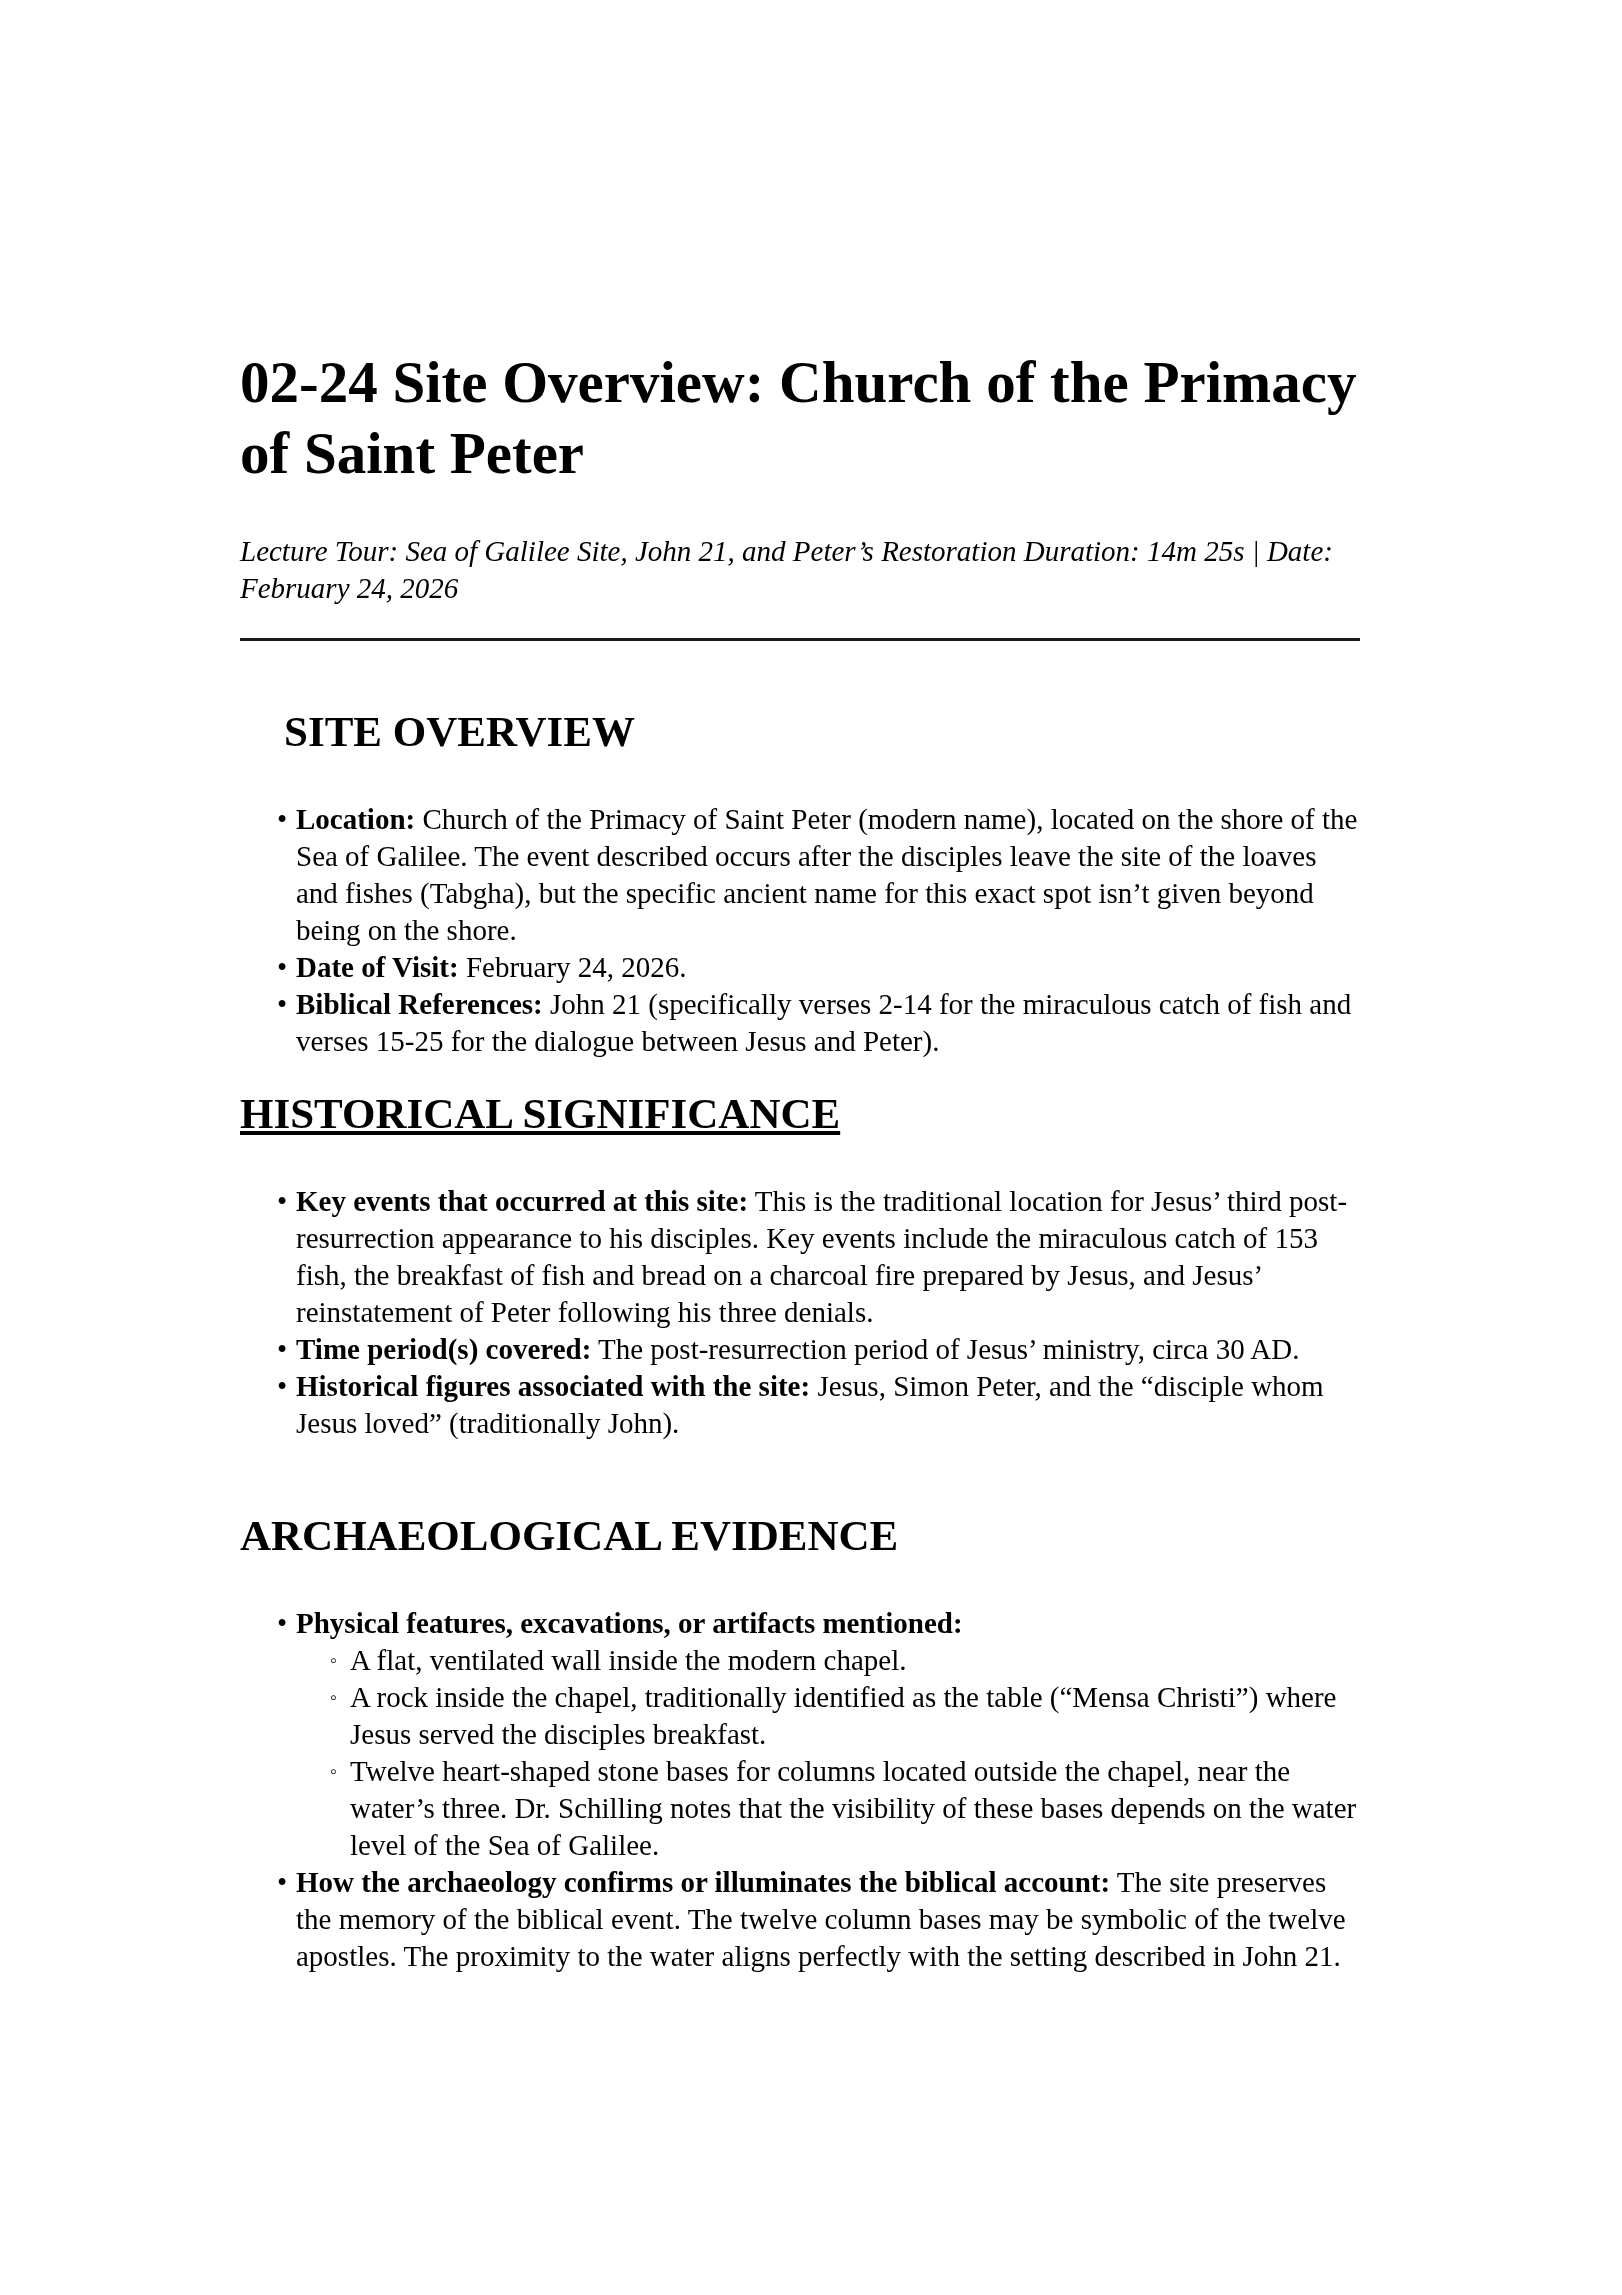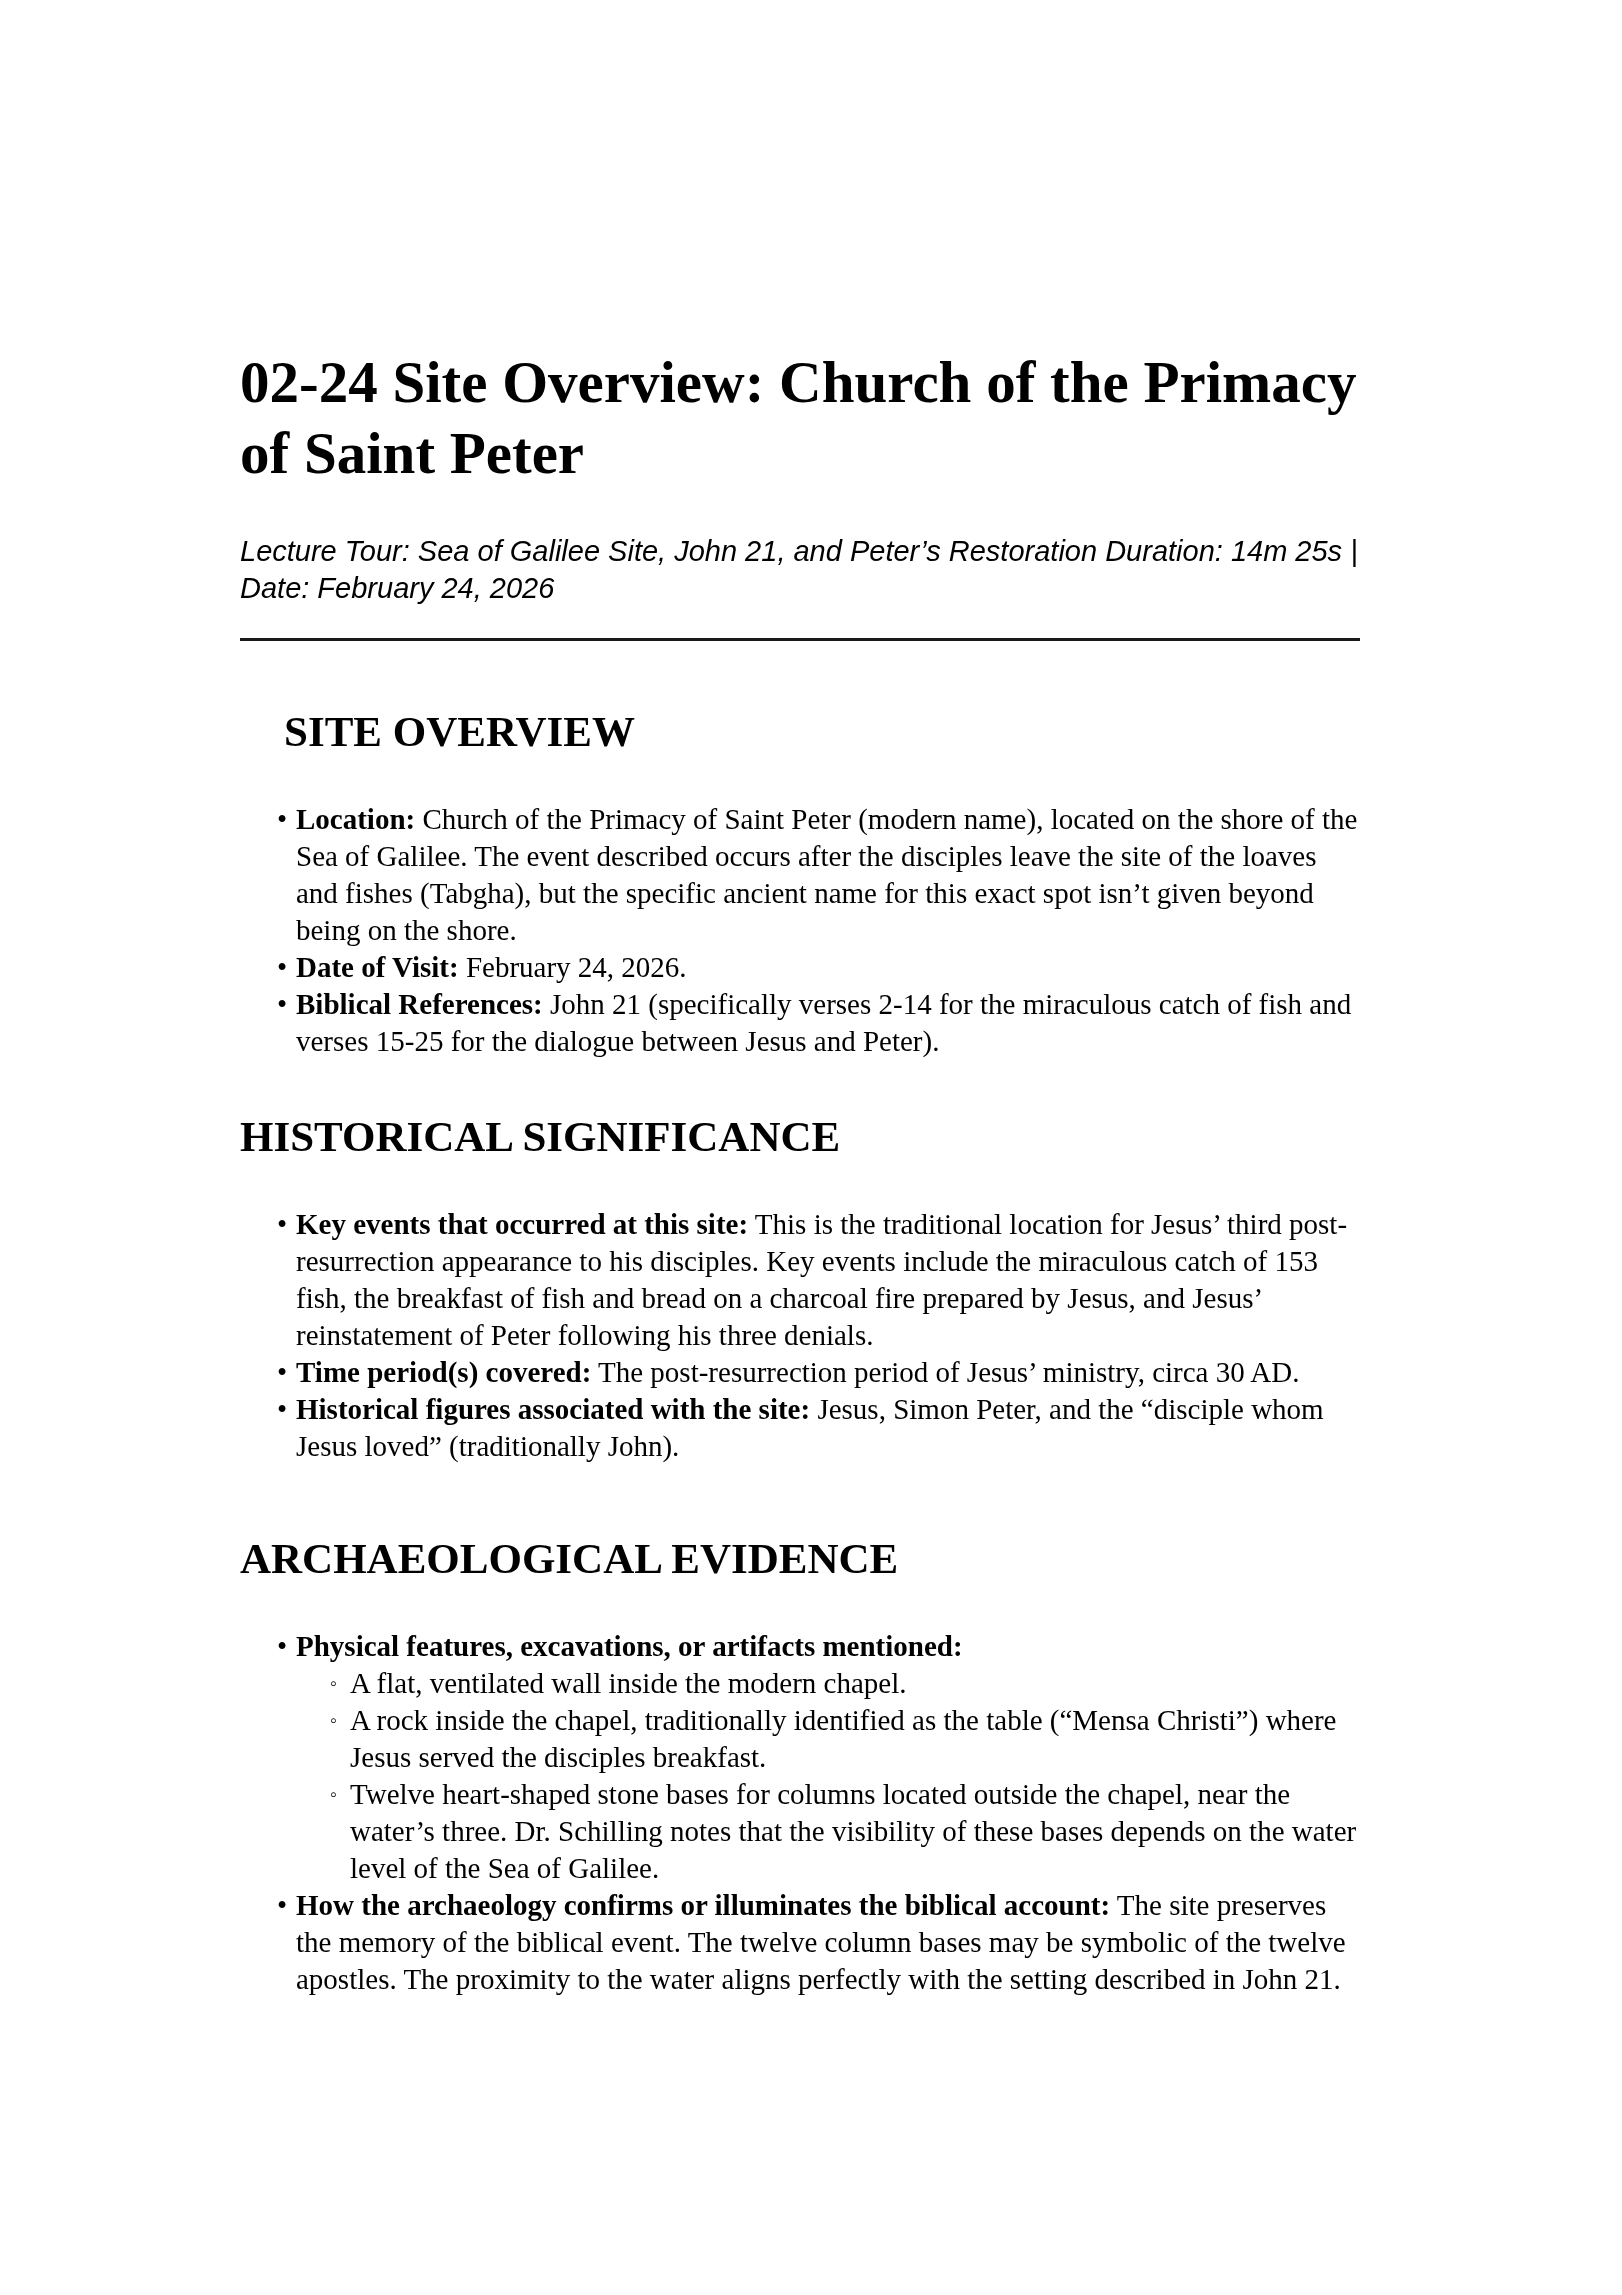--- a/index.html
+++ b/index.html
@@ -23,42 +23,42 @@
     }
     h1.title {
       font-family: "Liberation Serif", serif;
       font-weight: bold;
       font-size: 59px;
       line-height: 71px;
       margin: 0;
       padding: 0;
     }
     .subtitle {
-      font-family: Liberation Sans, sans-serif;
+      font-family: Liberation Serif, serif;
       font-style: italic;
       font-size: 29px;
       line-height: 37px;
       margin: 44px 0 0 0;
     }
     .rule {
       height: 2.6px;
       background: #1a1a1a;
       margin-top: 31px;
       width: 1120px;
     }
     h2.section-heading {
       font-family: "Liberation Serif", serif;
       font-weight: bold;
       font-size: 43px;
       line-height: 52px;
       margin: 0;
       padding: 0;
     }
     .sec1 h2 { margin-top: 65px; margin-left: 44px; }
-    .sec2 h2 { margin-top: 51px; }
+    .sec2 h2 { margin-top: 28px; text-decoration: underline; }
     .sec3 h2 { margin-top: 68px; }
     ul.bullets {
       list-style: none;
       margin: 43px 0 0 0;
       padding: 0;
     }
     ul.bullets > li {
       position: relative;
       padding-left: 56px;
       font-size: 29px;

